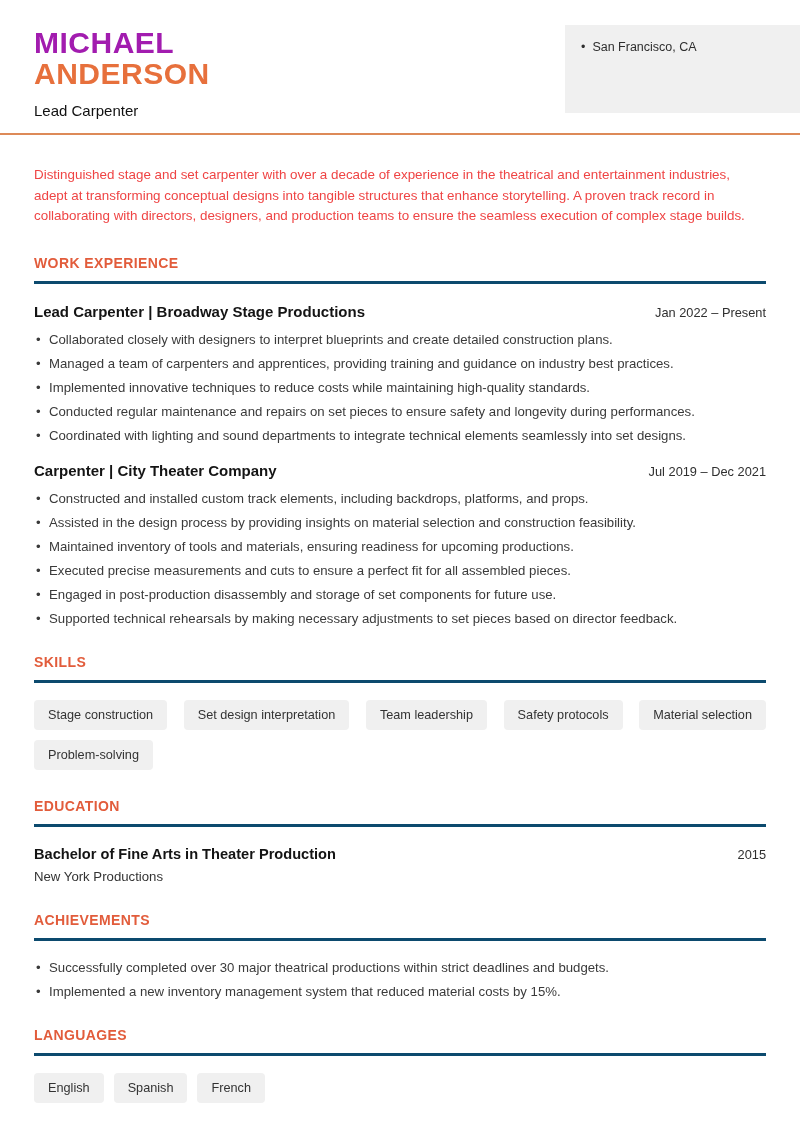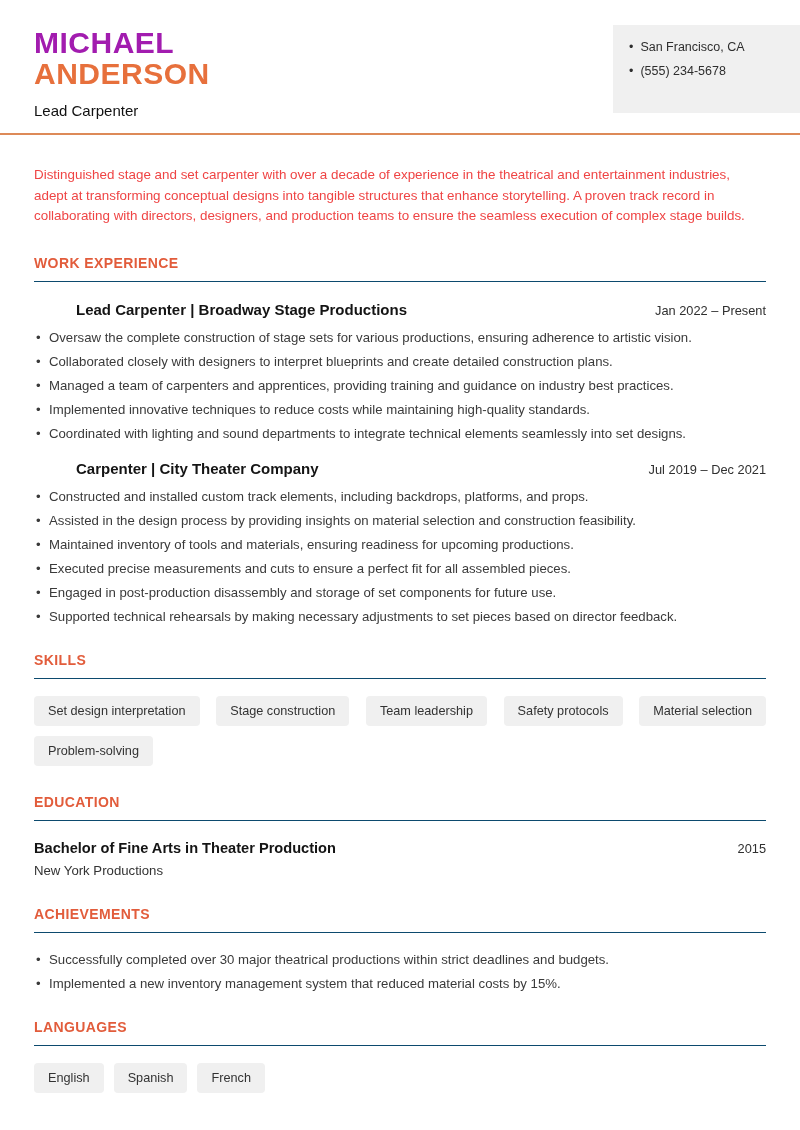--- a/index.html
+++ b/index.html
@@ -25,21 +25,21 @@
     color: #a21caf; line-height: 31px;
   }
   .name-last {
     font-size: 30px; font-weight: 700; letter-spacing: 0.5px;
     color: #e7703c; line-height: 31px;
   }
   .job-title { font-size: 15px; color: #111; margin-top: 13px; }
 
   .contact-box {
     position: absolute; top: 25px; right: 0;
-    width: 187px; min-height: 88px;
+    width: 235px; min-height: 88px;
     background: #f0f0f0;
     padding: 11px 14px 11px 16px;
   }
   .contact-item {
     font-size: 12.5px; color: #2e2e2e; line-height: 23.5px;
     white-space: nowrap;
   }
   .contact-item .dot { margin-right: 7px; color: #2e2e2e; }
 
   
@@ -48,26 +48,26 @@
   .summary {
     margin-top: 30px;
     font-size: 13.4px; line-height: 20.5px; color: #ef4444;
   }
 
   .section { margin-top: 28px; }
   .section-heading {
     font-size: 14px; font-weight: 700; letter-spacing: 0.4px;
     color: #e25c3b;
     padding-bottom: 10px;
-    border-bottom: 1px solid #0c4a6e;
+    border-bottom: 3px solid #0c4a6e;
   }
 
   .job { margin-top: 19px; }
   .job-header {
-    display: flex; justify-content: space-between; align-items: baseline; margin-left: 42px;
+    display: flex; justify-content: space-between; align-items: baseline;
   }
   .job-role { font-size: 15px; font-weight: 700; color: #141414; }
   .job-dates { font-size: 12.8px; color: #2f2f2f; }
 
   ul.bullets { list-style: none; margin-top: 12px; }
   ul.bullets li {
     position: relative;
     padding-left: 15px;
     font-size: 13.2px; color: #3a3a3a;
     line-height: 15px;
@@ -104,21 +104,20 @@
 
   <div class="header">
     <div class="name-first">MICHAEL</div>
     <div class="name-last">ANDERSON</div>
     <div class="job-title">Lead Carpenter</div>
 
     <div class="contact-box">
 
         <div class="contact-item"><span class="dot">•</span><span>San Francisco, CA</span></div>
 
-        <div class="contact-item"><span class="dot">•</span><span>(555) 234-5678</span></div>
 
       </div>
   </div>
 
   <div class="content">
 
     <p class="summary">Distinguished stage and set carpenter with over a decade of experience in the theatrical and entertainment industries, adept at transforming conceptual designs into tangible structures that enhance storytelling. A proven track record in collaborating with directors, designers, and production teams to ensure the seamless execution of complex stage builds.</p>
 
     <div class="section">
       <div class="section-heading">WORK EXPERIENCE</div>
@@ -127,24 +126,24 @@
         <div class="job-header">
           <div class="job-role">
             <span>Lead Carpenter</span>
             <span>|</span>
             <span>Broadway Stage Productions</span>
           </div>
           <div class="job-dates">Jan 2022 – Present</div>
         </div>
         <ul class="bullets">
 
-        <li>Oversaw the complete construction of stage sets for various productions, ensuring adherence to artistic vision.</li>
             <li>Collaborated closely with designers to interpret blueprints and create detailed construction plans.</li>
             <li>Managed a team of carpenters and apprentices, providing training and guidance on industry best practices.</li>
             <li>Implemented innovative techniques to reduce costs while maintaining high-quality standards.</li>
+            <li>Conducted regular maintenance and repairs on set pieces to ensure safety and longevity during performances.</li>
             <li>Coordinated with lighting and sound departments to integrate technical elements seamlessly into set designs.</li>
           </ul>
       </div>
 
       <div class="job">
         <div class="job-header">
           <div class="job-role">
             <span>Carpenter</span>
             <span>|</span>
             <span>City Theater Company</span>
@@ -160,22 +159,22 @@
             <li>Engaged in post-production disassembly and storage of set components for future use.</li>
             <li>Supported technical rehearsals by making necessary adjustments to set pieces based on director feedback.</li>
           </ul>
       </div>
     </div>
 
     <div class="section">
       <div class="section-heading">SKILLS</div>
       <div class="chips chips-justified">
 
-      <span class="chip">Set design interpretation</span>
-          <span class="chip">Stage construction</span>
+      <span class="chip">Stage construction</span>
+          <span class="chip">Set design interpretation</span>
           <span class="chip">Team leadership</span>
           <span class="chip">Safety protocols</span>
           <span class="chip">Material selection</span>
           <span class="chip">Problem-solving</span>
         </div>
     </div>
 
     <div class="section">
       <div class="section-heading">EDUCATION</div>
       <div class="edu-row">

